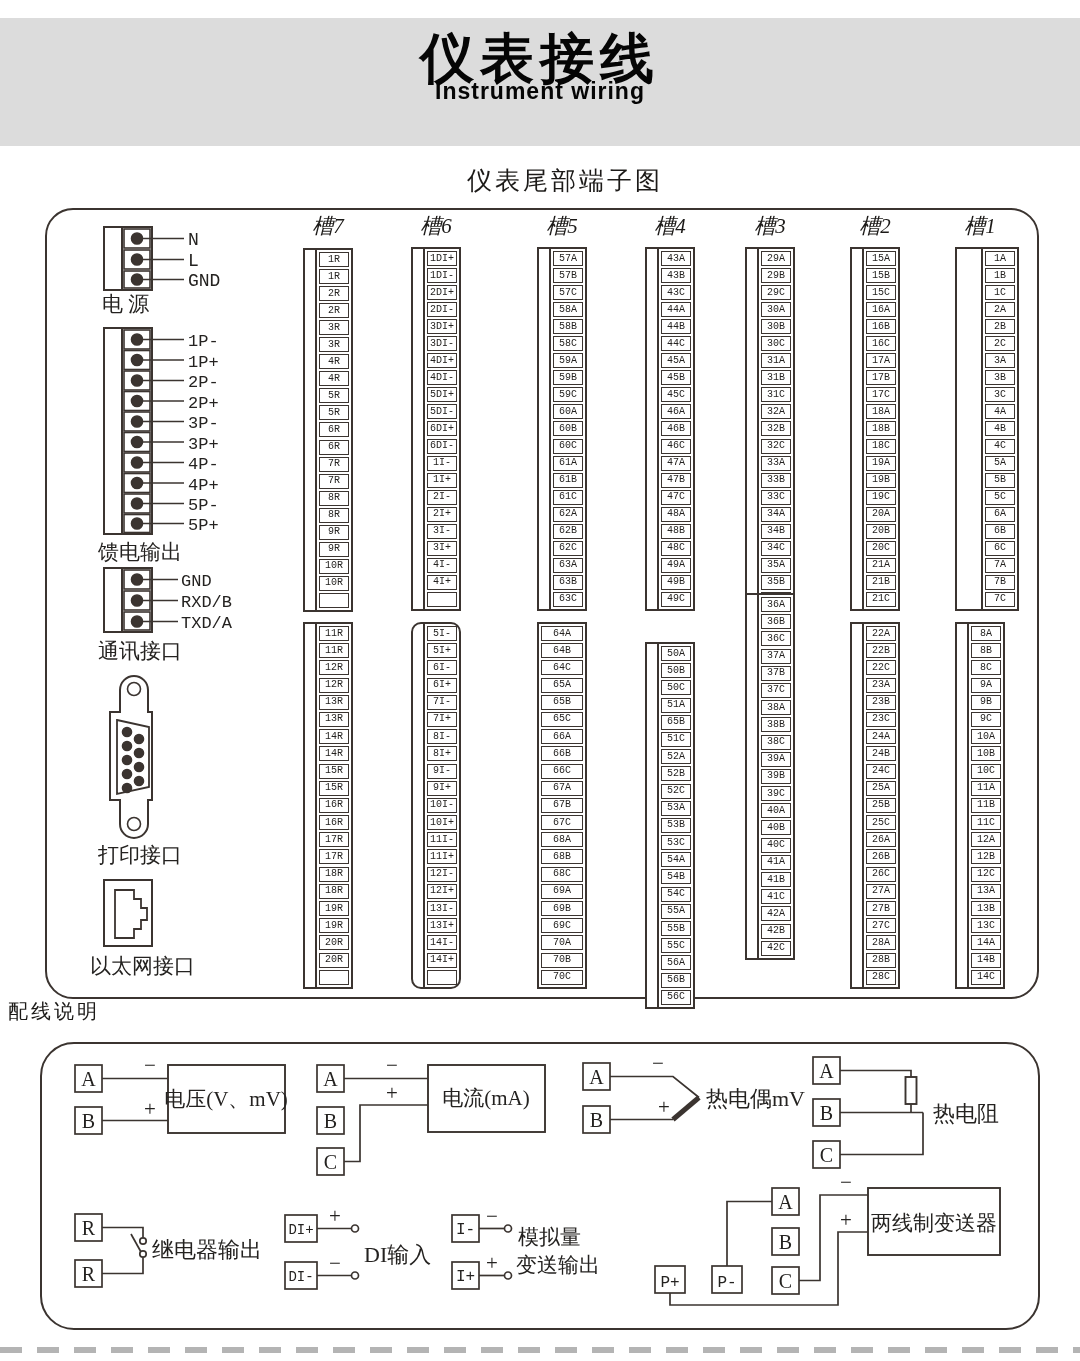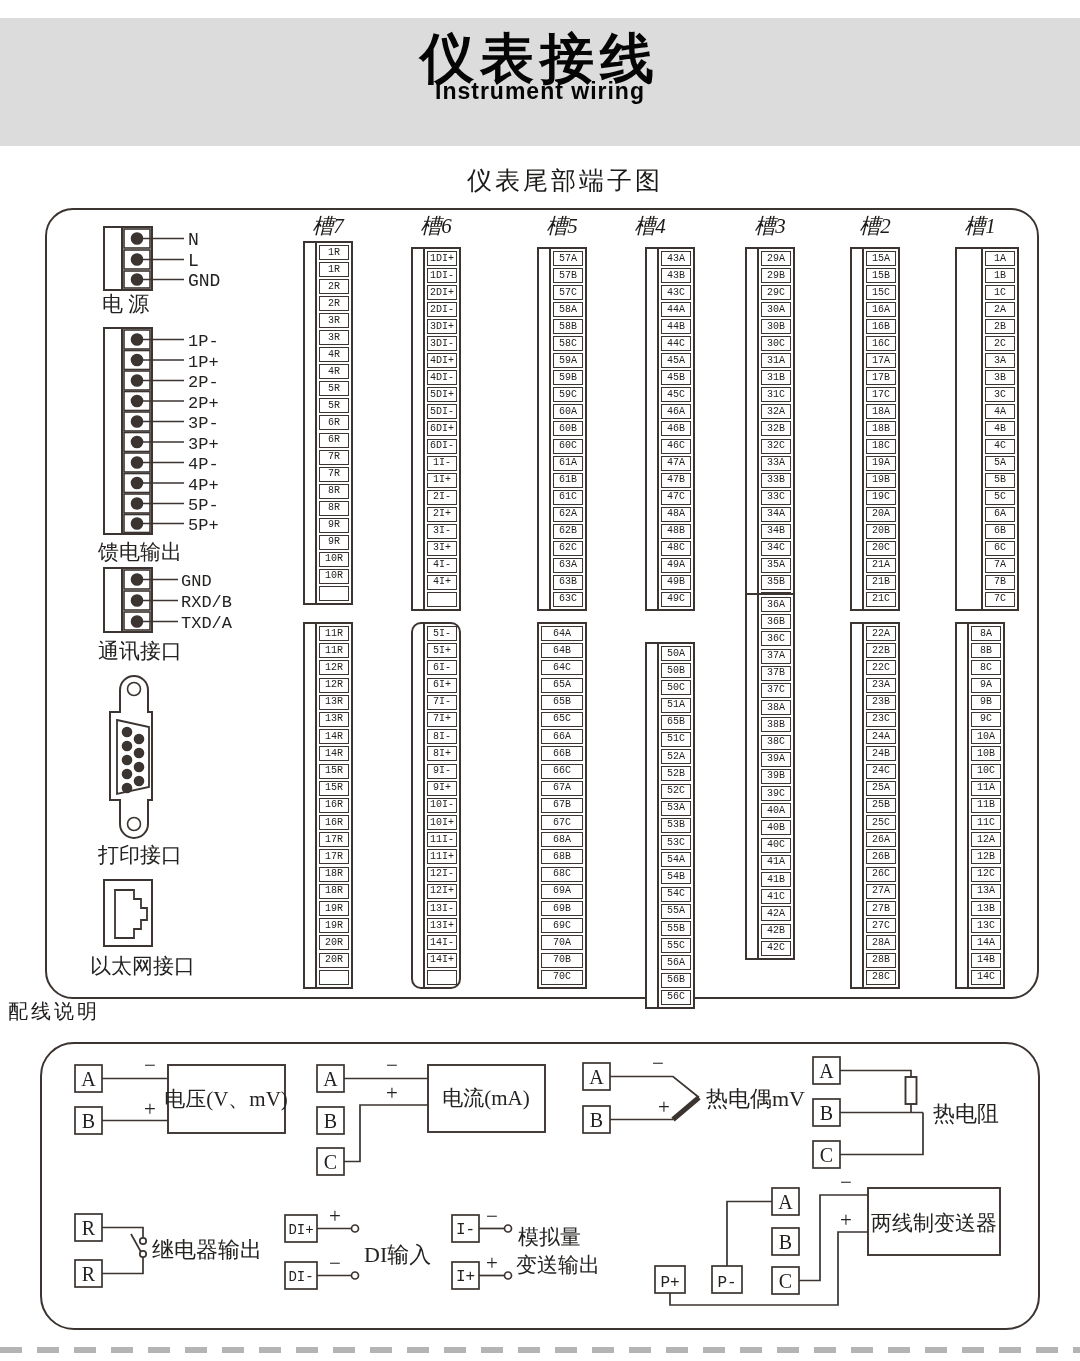--- a/index.html
+++ b/index.html
@@ -150,21 +150,21 @@
 
     <g>
       <rect x="58" y="670" width="48" height="66" stroke-width="2"></rect>
       <path d="M69,680 h19 v9 h7 v9 h6 v12 h-6 v9 h-7 v9 h-19 Z" stroke-width="1.8"></path>
       <text x="44" y="763" class="cn" font-size="21" stroke="none">以太网接口</text>
     </g>
   </svg>
 
   <div id="slots-root">
       <div class="slot-header" style="left: 291px;">槽7</div>
-      <div class="strip" style="left: 303px; top: 241px; height: 360px;">
+      <div class="strip" style="left: 303px; top: 248px; height: 360px;">
         <div class="gutter"></div>
         <div class="cells">
           <div class="cell">1R</div>
           <div class="cell">1R</div>
           <div class="cell">2R</div>
           <div class="cell">2R</div>
           <div class="cell">3R</div>
           <div class="cell">3R</div>
           <div class="cell">4R</div>
           <div class="cell">4R</div>
@@ -308,21 +308,21 @@
           <div class="cell">68B</div>
           <div class="cell">68C</div>
           <div class="cell">69A</div>
           <div class="cell">69B</div>
           <div class="cell">69C</div>
           <div class="cell">70A</div>
           <div class="cell">70B</div>
           <div class="cell">70C</div>
         </div>
       </div>
-      <div class="slot-header" style="left: 613px;">槽4</div>
+      <div class="slot-header" style="left: 633px;">槽4</div>
       <div class="strip" style="left: 645px; top: 247px; height: 360px;">
         <div class="gutter"></div>
         <div class="cells">
           <div class="cell">43A</div>
           <div class="cell">43B</div>
           <div class="cell">43C</div>
           <div class="cell">44A</div>
           <div class="cell">44B</div>
           <div class="cell">44C</div>
           <div class="cell">45A</div>

